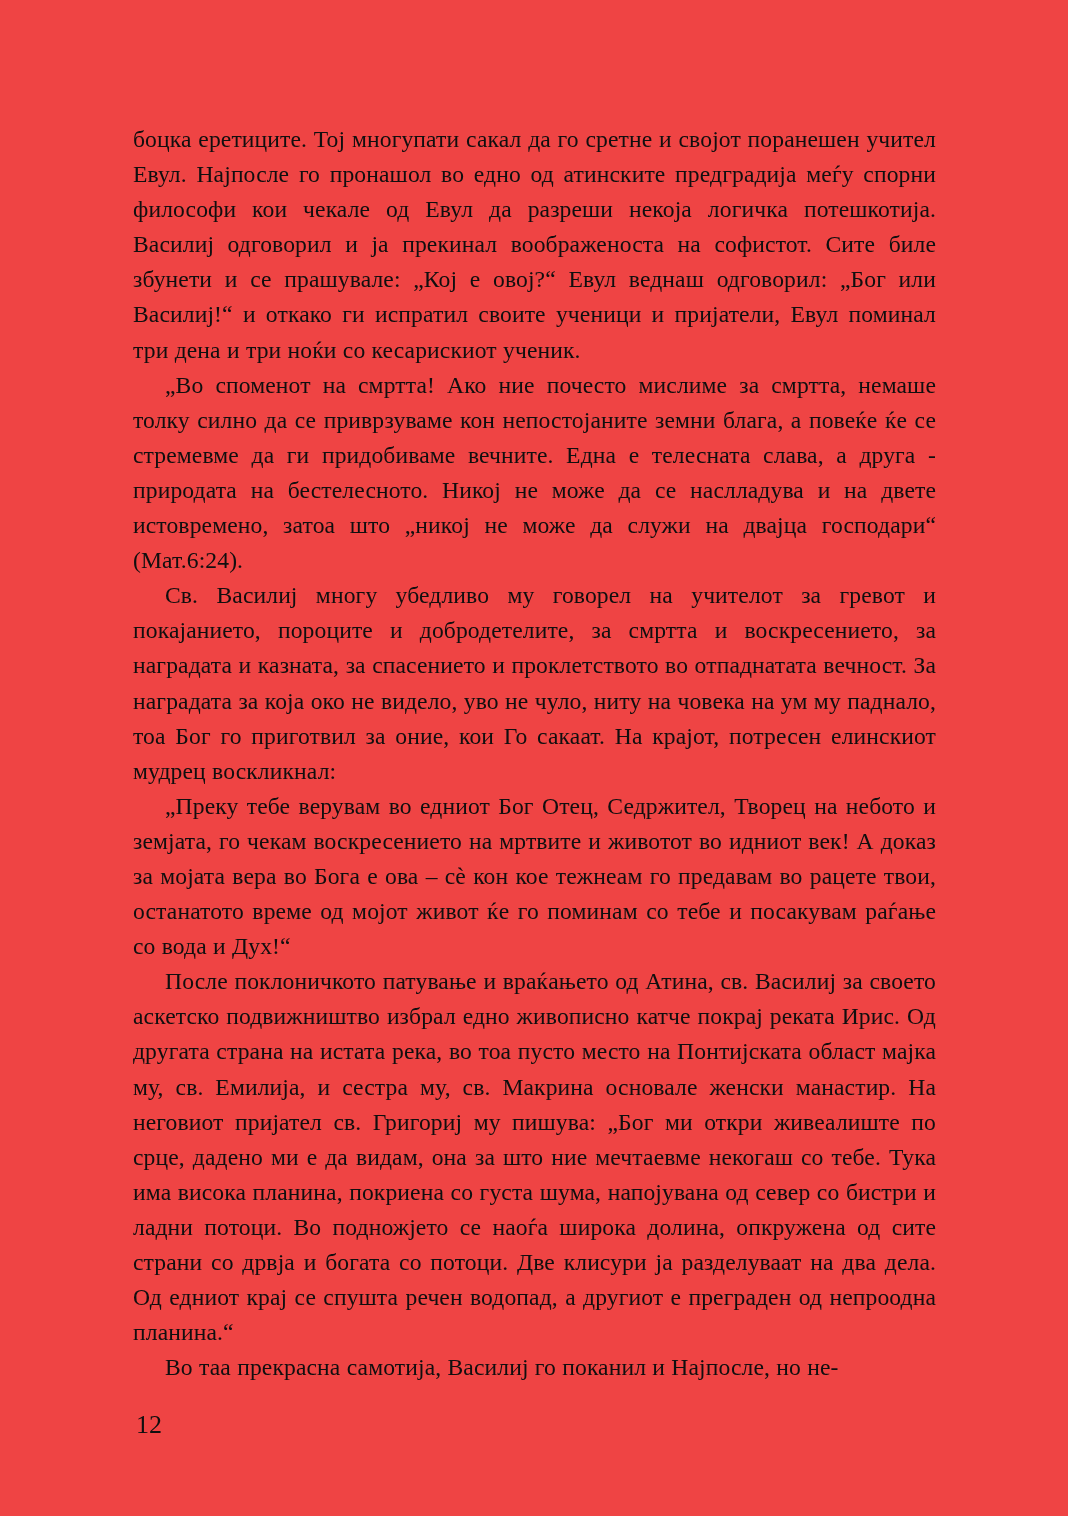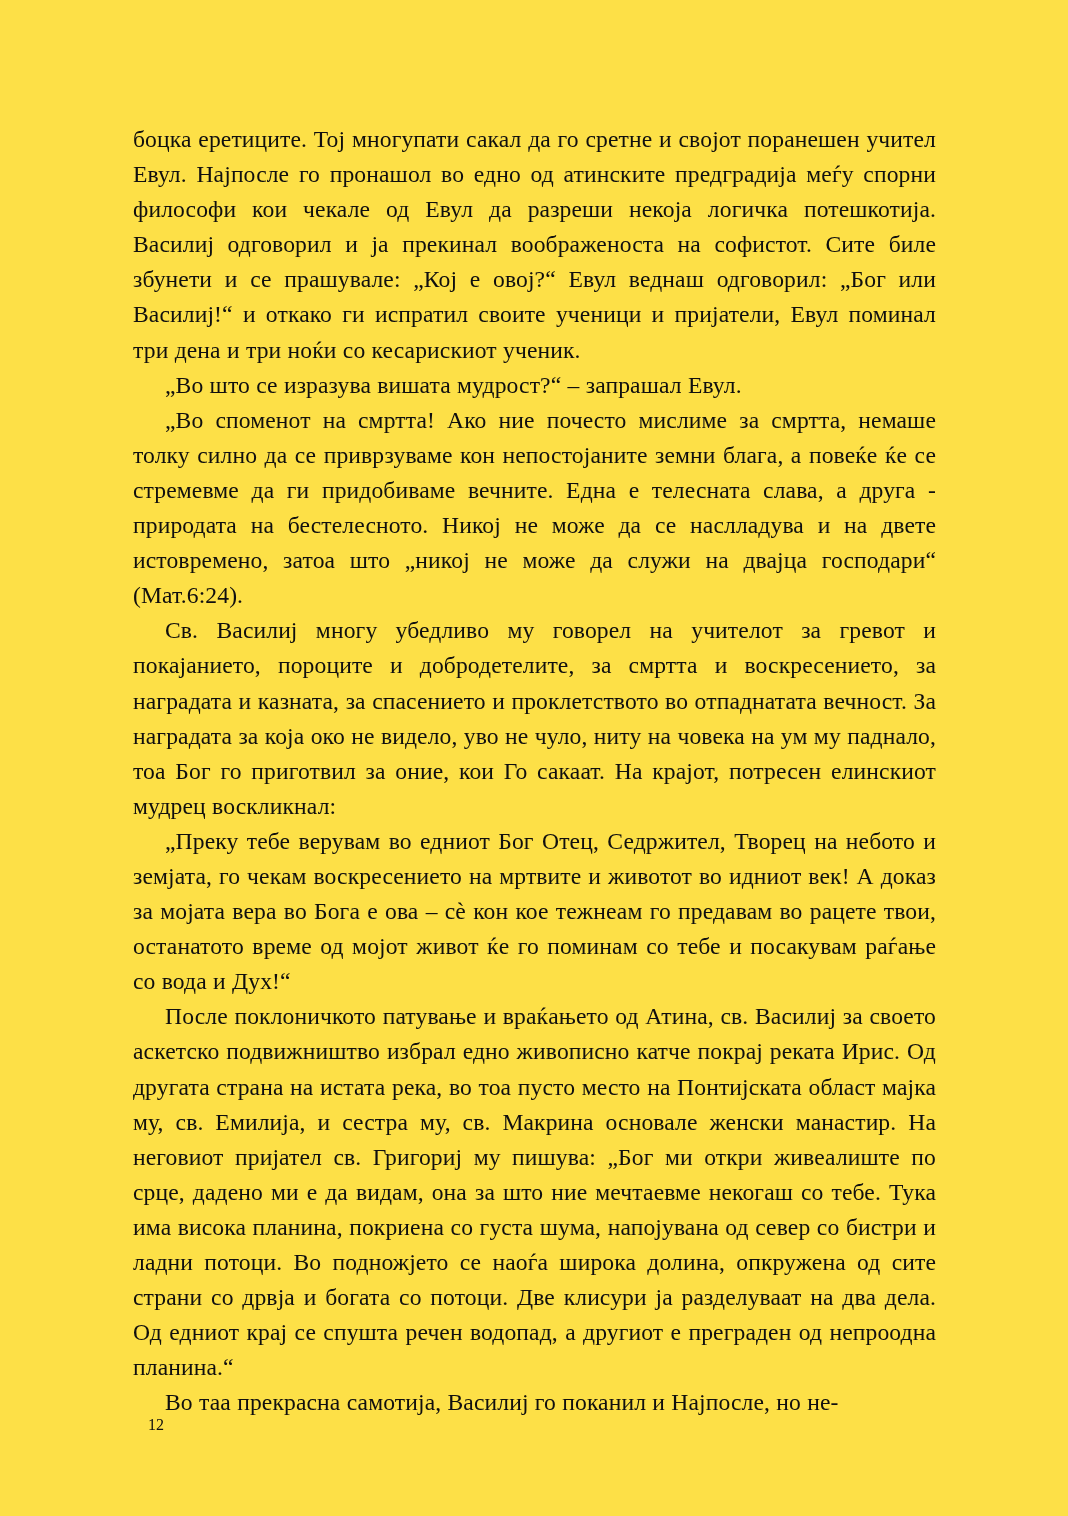--- a/index.html
+++ b/index.html
@@ -17,21 +17,21 @@
     color: #100f0f;
     -webkit-font-smoothing: antialiased;
   }
 
   .page {
     position: absolute;
     left: 0;
     top: 0;
     width: 1068px;
     height: 1516px;
-    background: #fde047;
+    background: #ef4444;
   }
 
   .text-block {
     position: absolute;
     left: 133px;
     top: 122px;
     width: 803px;
   }
 
   .para {
@@ -57,38 +57,37 @@
     content: "";
     display: inline-block;
     width: 100%;
   }
   .para.no-stretch::after {
     content: none;
   }
 
   .page-number {
     position: absolute;
-    left: 148px;
+    left: 136px;
     top: 1411px;
-    font-size: 16px;
+    font-size: 26px;
     line-height: 28px;
     color: #100f0f;
     font-family: "Liberation Serif", "DejaVu Serif", serif;
   }
 </style>
 </head>
 <body>
 
 <div class="page">
 
   <div class="text-block">
 
     <p class="para continued no-stretch">боцка еретиците. Тој многупати сакал да го сретне и својот поранешен учител Евул. Најпосле го пронашол во едно од атинските предградија меѓу спорни философи кои чекале од Евул да разреши некоја логичка потешкотија. Василиј одговорил и ја прекинал воображеноста на софистот. Сите биле збунети и се прашувале: „Кој е овој?“ Евул веднаш одговорил: „Бог или Василиј!“ и откако ги испратил своите ученици и пријатели, Евул поминал три дена и три ноќи со кесарискиот ученик.</p>
 
-    <p class="para no-stretch">„Во што се изразува вишата мудрост?“ – запрашал Евул.</p>
 
     <p class="para no-stretch">„Во споменот на смртта! Ако ние почесто мислиме за смртта, немаше толку силно да се приврзуваме кон непостојаните земни блага, а повеќе ќе се стремевме да ги придобиваме вечните. Една е телесната слава, а друга - природата на бестелесното. Никој не може да се наслладува и на двете истовремено, затоа што „никој не може да служи на двајца господари“ (Мат.6:24).</p>
 
     <p class="para no-stretch">Св. Василиј многу убедливо му говорел на учителот за гревот и покајанието, пороците и добродетелите, за смртта и воскресението, за наградата и казната, за спасението и проклетството во отпаднатата вечност. За наградата за која око не видело, уво не чуло, ниту на човека на ум му паднало, тоа Бог го приготвил за оние, кои Го сакаат. На крајот, потресен елинскиот мудрец воскликнал:</p>
 
     <p class="para no-stretch">„Преку тебе верувам во едниот Бог Отец, Седржител, Творец на небото и земјата, го чекам воскресението на мртвите и животот во идниот век! А доказ за мојата вера во Бога е ова – сѐ кон кое тежнеам го предавам во рацете твои, останатото време од мојот живот ќе го поминам со тебе и посакувам раѓање со вода и Дух!“</p>
 
     <p class="para no-stretch">После поклоничкото патување и враќањето од Атина, св. Василиј за своето аскетско подвижништво избрал едно живописно катче покрај реката Ирис. Од другата страна на истата река, во тоа пусто место на Понтијската област мајка му, св. Емилија, и сестра му, св. Макрина основале женски манастир. На неговиот пријател св. Григориј му пишува: „Бог ми откри живеалиште по срце, дадено ми е да видам, она за што ние мечтаевме некогаш со тебе. Тука има висока планина, покриена со густа шума, напојувана од север со бистри и ладни потоци. Во подножјето се наоѓа широка долина, опкружена од сите страни со дрвја и богата со потоци. Две клисури ја разделуваат на два дела. Од едниот крај се спушта речен водопад, а другиот е преграден од непроодна планина.“</p>
 
     <p class="para no-stretch">Во таа прекрасна самотија, Василиј го поканил и Најпосле, но не-</p>

